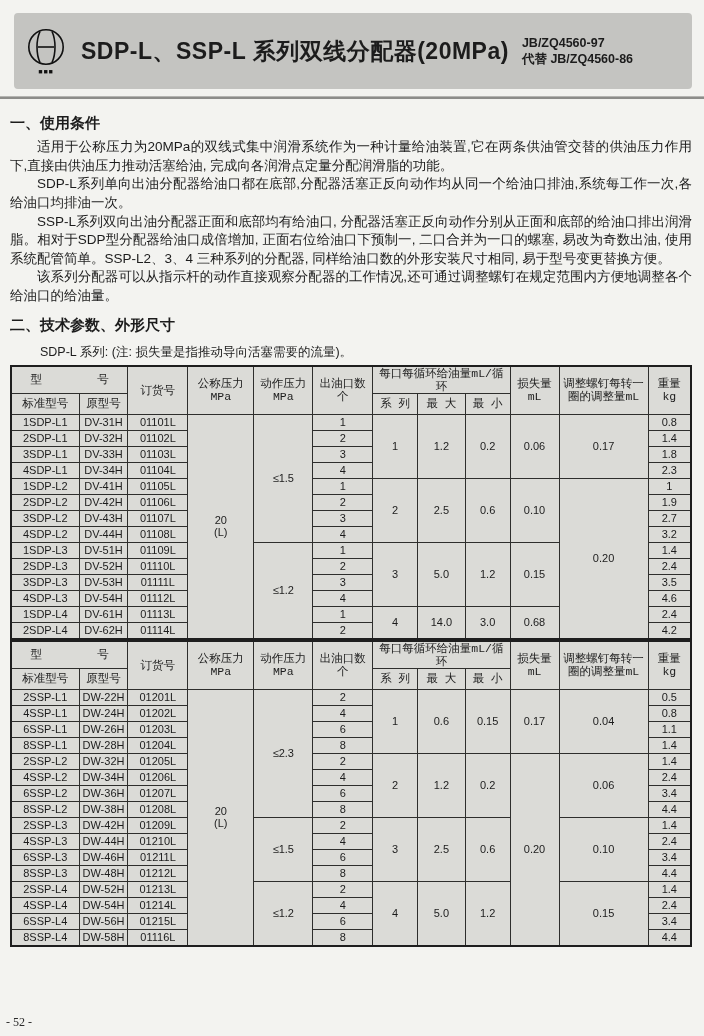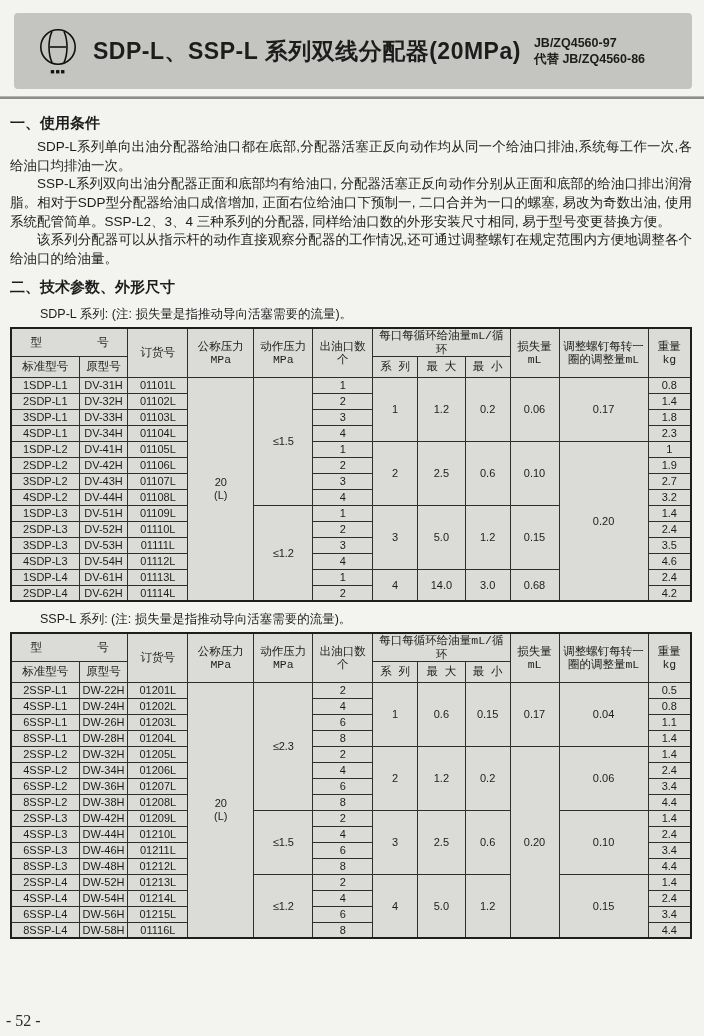--- a/index.html
+++ b/index.html
@@ -2,21 +2,21 @@
 <html><head>
 <meta charset="utf-8">
 <style>
   * { box-sizing: border-box; margin: 0; padding: 0; }
   body { font-family: "Liberation Sans", sans-serif; background: #e8e8e6; }
   .page { position: relative; width: 704px; height: 1036px; background: #f3f3f0;
           color: #1c1c1c; overflow: hidden; }
   
   .band { position: absolute; left: 14px; top: 13px; width: 678px; height: 76px;
           background: #c4c4c1; border-radius: 4px; display: flex; align-items: center;
-          padding: 0 22px; gap: 13px; }
+          padding: 0 10px; gap: 13px; }
   .logo { display: flex; flex-direction: column; align-items: center; width: 44px; flex: 0 0 auto; }
   .logo svg { display: block; }
   .logo-caption { font-size: 7px; letter-spacing: 1px; color: #111; line-height: 1; margin-top: 2px; }
   .doc-title { font-size: 23px; font-weight: bold; letter-spacing: 0.5px; white-space: nowrap; }
   .standards { font-size: 12.5px; font-weight: bold; line-height: 1.3; white-space: nowrap; }
   .rule { position: absolute; left: 0; top: 96px; width: 704px; height: 3px;
           border-top: 1px solid #b5b5b2; background: #8d8d8a; }
   
   .content { position: absolute; left: 10px; top: 104px; width: 682px; }
   h2.sec { font-size: 15px; font-weight: bold; margin: 10px 0 5px 0; }
@@ -27,21 +27,21 @@
           table-layout: fixed; border: 2px solid #1e1e1e; }
   th, td { border: 1px solid #2e2e2c; text-align: center; vertical-align: middle;
            font-size: 11px; font-weight: normal; padding: 0 1px; white-space: pre-line;
            line-height: 1.15; overflow: hidden; }
   thead tr { height: 21px; }
   tbody tr { height: 16px; }
   thead th { font-size: 11.5px; font-family: Liberation Mono, monospace; }
   .wsp { white-space: pre; }
   .footer-text { font-size: 13.5px; line-height: 1.4; text-indent: 2em; margin-top: 8px; text-align: justify; }
   .page-num { position: absolute; left: 6px; bottom: 6px; font-family: "Liberation Serif", serif;
-              font-size: 16px; color: #2a2a2a; }
+              font-size: 12px; color: #2a2a2a; }
 </style>
 </head>
 <body>
 
 <div class="page">
 
   <div class="band">
     <div class="logo">
       <svg width="38" height="38" viewBox="0 0 38 38">
         <circle cx="19" cy="19" r="17.2" fill="none" stroke="#111" stroke-width="1.6"></circle>
@@ -55,20 +55,21 @@
     <div class="standards">
       <div>JB/ZQ4560-97</div>
       <div>代替 JB/ZQ4560-86</div>
     </div>
   </div>
   <div class="rule"></div>
 
   <div class="content">
 
     <h2 class="sec">一、使用条件</h2>
+    <p class="body">适用于公称压力为20MPa的双线式集中润滑系统作为一种计量给油装置,它在两条供油管交替的供油压力作用下,直接由供油压力推动活塞给油, 完成向各润滑点定量分配润滑脂的功能。</p>
     <p class="body">SDP-L系列单向出油分配器给油口都在底部,分配器活塞正反向动作均从同一个给油口排油,系统每工作一次,各给油口均排油一次。</p>
     <p class="body">SSP-L系列双向出油分配器正面和底部均有给油口, 分配器活塞正反向动作分别从正面和底部的给油口排出润滑脂。相对于SDP型分配器给油口成倍增加, 正面右位给油口下预制一, 二口合并为一口的螺塞, 易改为奇数出油, 使用系统配管简单。SSP-L2、3、4 三种系列的分配器, 同样给油口数的外形安装尺寸相同, 易于型号变更替换方便。</p>
     <p class="body">该系列分配器可以从指示杆的动作直接观察分配器的工作情况,还可通过调整螺钉在规定范围内方便地调整各个给油口的给油量。</p>
 
     <h2 class="sec">二、技术参数、外形尺寸</h2>
 
     <div class="note">SDP-L 系列: (注: 损失量是指推动导向活塞需要的流量)。</div>
 
     <table>
       <colgroup>
@@ -228,21 +229,20 @@
           <tr>
             <td>2SDP-L4</td>
             <td>DV-62H</td>
             <td>01114L</td>
             <td>2</td>
             <td>4.2</td>
           </tr>
         </tbody>
     </table>
 
-    <div class="note">SSP-L 系列: (注: 损失量是指推动导向活塞需要的流量)。</div>
 
     <table>
       <colgroup>
         <col style="width:10%">
           <col style="width:7.2%">
           <col style="width:8.8%">
         <col style="width:9.7%">
           <col style="width:8.7%">
           <col style="width:8.8%">
         <col style="width:6.6%">

